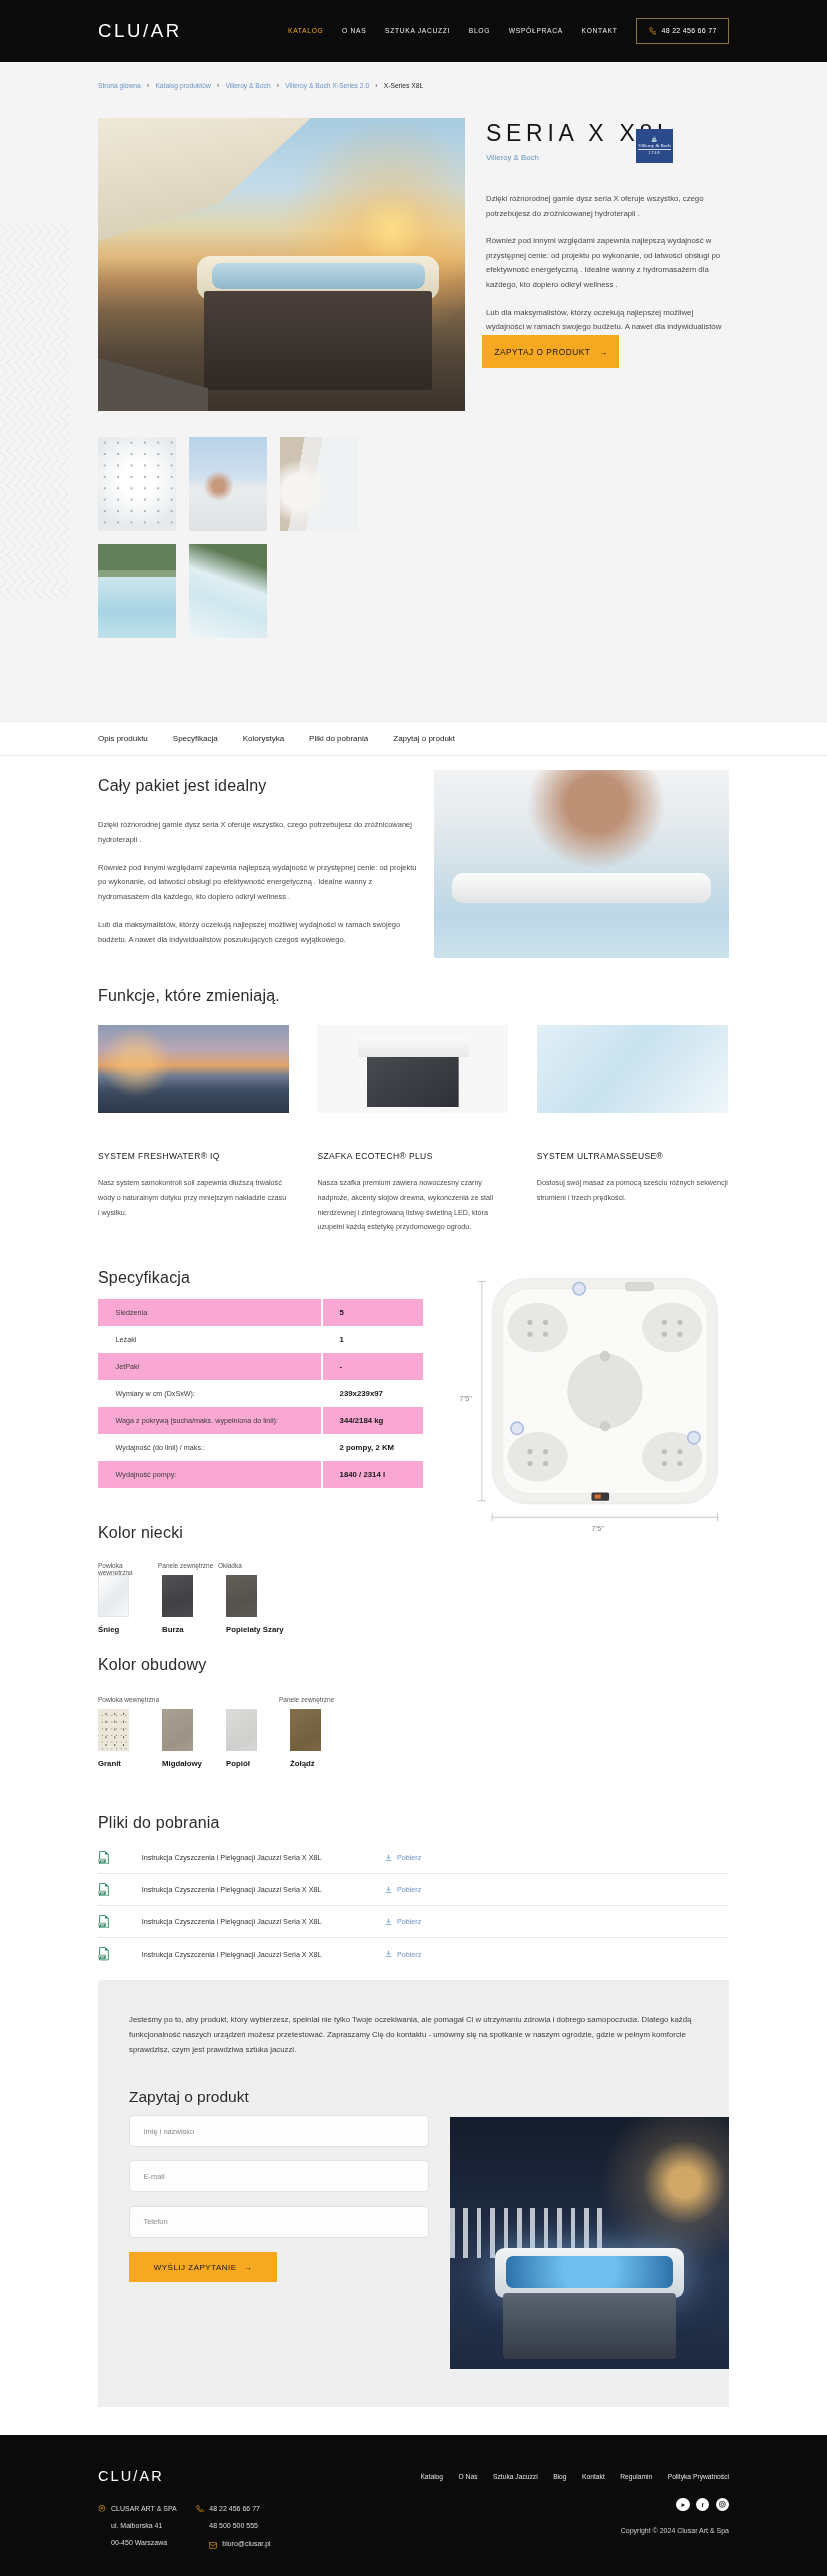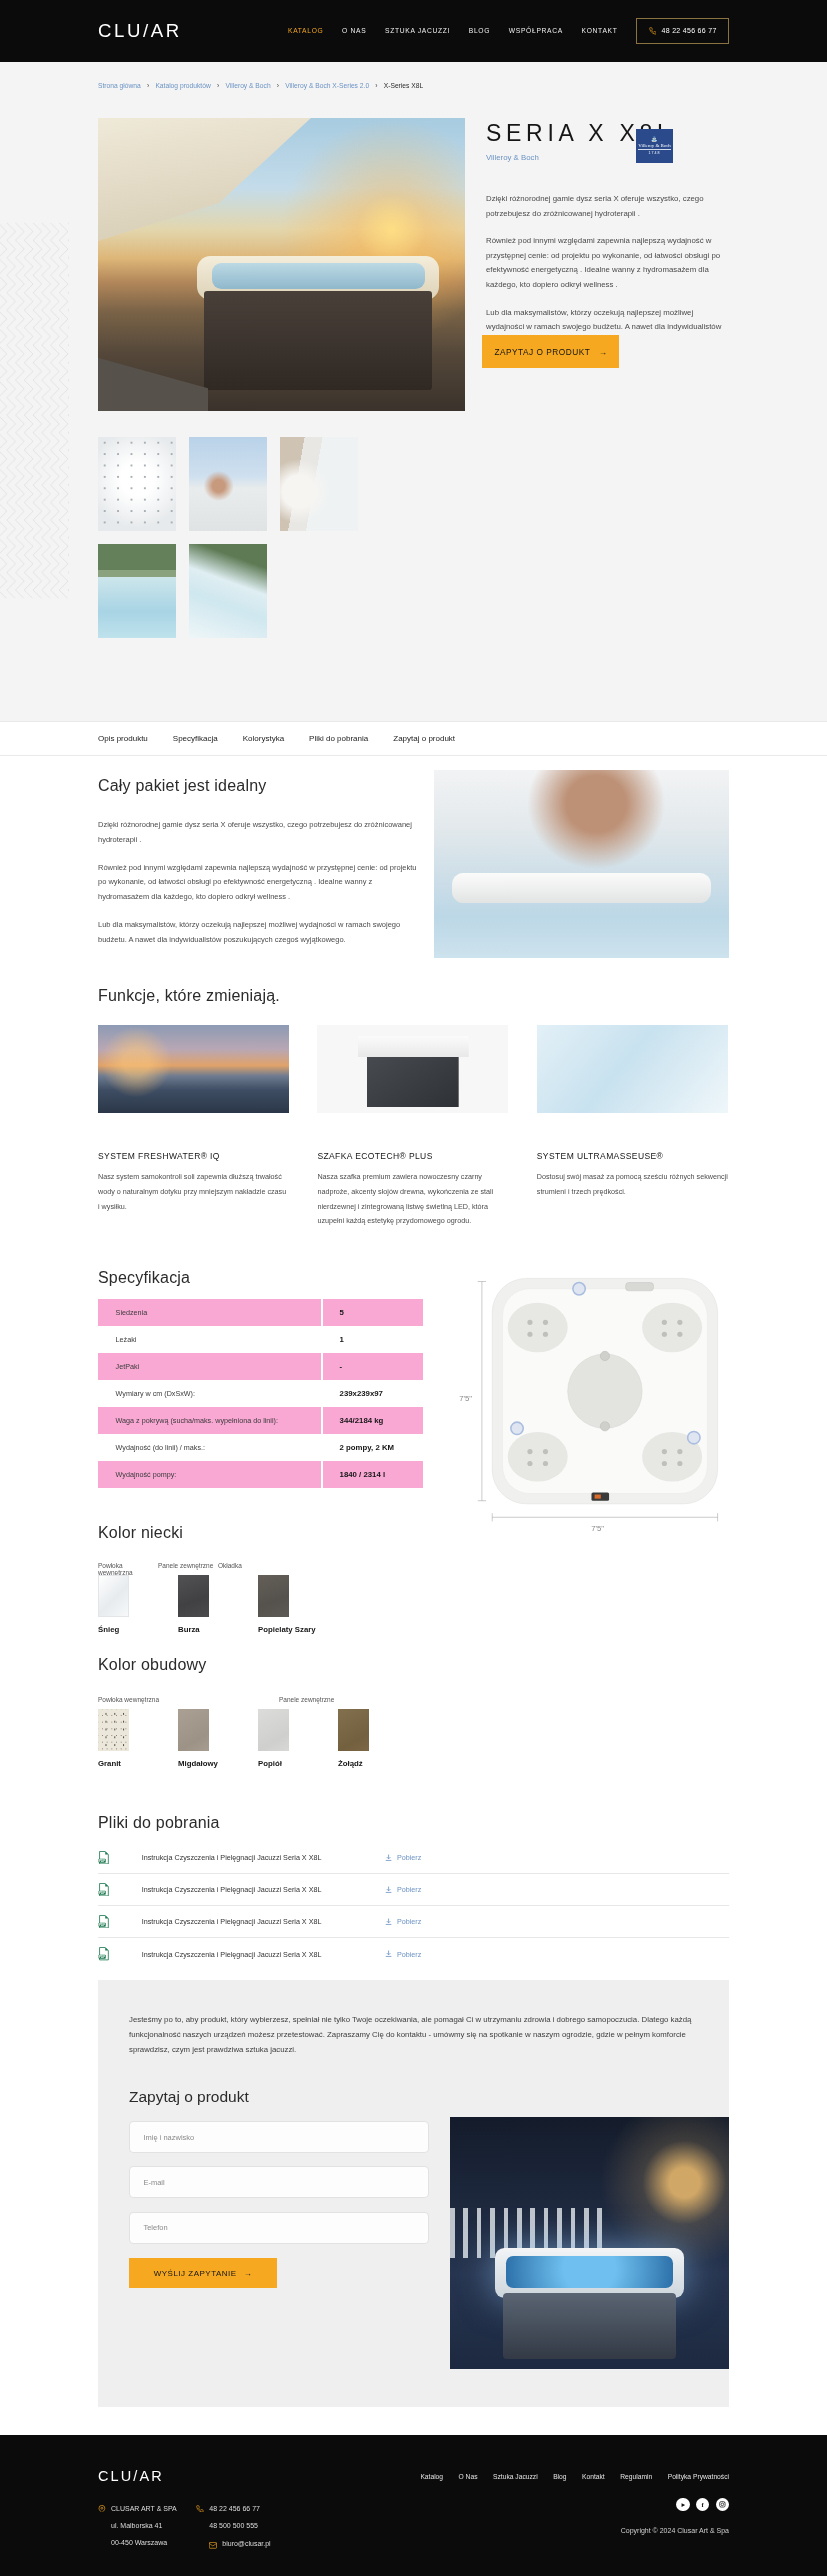--- a/index.html
+++ b/index.html
@@ -80,39 +80,39 @@
   .f1 { background:
       radial-gradient(circle at 20% 42%, rgba(255,200,120,.55) 0 8%, transparent 22%),
       linear-gradient(180deg,#8d9bb4 0%,#b9a7b4 28%,#e0a26a 46%,#6e7b90 58%,#3e4d63 74%,#2b3748 100%); }
   .f2 { background-color:#f7f7f7;
         background-image:linear-gradient(#fbfbfb,#e8e8e8), linear-gradient(145deg,#4a4d52,#2e3135);
         background-repeat:no-repeat, no-repeat;
         background-position:50% 16%, 50% 78%;
         background-size:58% 24%, 48% 72%; }
   .f3 { background:linear-gradient(130deg,#e3f0f7 0%,#c8e2ef 45%,#daebf4 70%,#eff7fa 100%); }
   .card-title { margin-top:38px; font-size:8.5px; letter-spacing:0.4px; color:#151515; font-weight:500; }
-  .card-text { margin-top:9px; font-size:7.2px; line-height:2.05; color:#4c4c4c; }
+  .card-text { margin-top:15px; font-size:7.2px; line-height:2.05; color:#4c4c4c; }
 
   
   .spec-h { top:1269px; }
   .spec-table { position:absolute; left:98px; top:1299px; width:326px; }
   .spec-row { display:flex; height:27px; }
   .spec-row .cell-l { width:223px; display:flex; align-items:center; padding-left:17.6px; font-size:7.2px; color:#3a3a3a; }
   .spec-row .cell-v { width:100px; margin-left:2.1px; display:flex; align-items:center; padding-left:16.5px; font-size:7.8px; font-weight:bold; color:#161616; }
   .spec-row.striped .cell-l, .spec-row.striped .cell-v { background:#f9a8d4; }
   .spec-plan { position:absolute; left:455px; top:1273px; }
   .dim-text { font-size:15px; fill:#8a8a8a; font-family:"Liberation Sans", sans-serif; }
 
   
   .niecka-h { top:1524px; }
   .color-labels { position:absolute; left:98px; display:flex; }
   .color-label { width:60px; font-size:6.5px; color:#555; }
   .nl { top:1562px; }
   .color-row { position:absolute; left:98px; display:flex; }
-  .swatch-col { width:80px; }
+  .swatch-col { width:64px; }
   .swatch { width:31px; height:42px; }
   .swatch-name { margin-top:8.3px; font-size:7.8px; font-weight:bold; color:#161616; white-space:nowrap; }
   .nr { top:1575px; }
   .sw-snieg { background:linear-gradient(135deg,#ffffff 0%,#e7ebee 55%,#f7f9fa 100%); border:0.5px solid #e3e6e8; }
   .sw-burza { background:linear-gradient(160deg,#525254 0%,#414143 60%,#4b4b4d 100%); }
   .sw-popielaty { background:linear-gradient(160deg,#646058 0%,#55514d 60%,#5d5954 100%); }
   .obudowy-h { top:1656px; }
   .ol { top:1696px; }
   .or { top:1709px; }
   .sw-granit { background-color:#ece7db;
@@ -128,21 +128,21 @@
   .dl-row { display:flex; align-items:center; height:32px; border-bottom:0.5px solid #e7e7e7; position:relative; }
   .dl-row:last-child { border-bottom:none; }
   .dl-row svg.pdf { margin-right:8.3px; }
   .dl-name { font-size:7.2px; color:#333;padding-left:24px; }
   .dl-link { position:absolute; left:287px; display:flex; align-items:center; gap:4.7px; font-size:7.2px; color:#6b93c4; text-decoration:none; cursor:pointer; }
 
   
   .contact-box { position:absolute; left:98px; top:1980px; width:631px; height:427px; background:#efefef; }
   .contact-intro { position:absolute; left:31px; top:32px; width:571px; font-size:7.8px; line-height:1.95; color:#3d3d3d; }
   .contact-h { position:absolute; left:31px; top:108px; font-size:15.5px; font-weight:400; color:#2b2b2b; }
-  .contact-form { position:absolute; left:31px; top:141px; width:300px; }
+  .contact-form { position:absolute; left:31px; top:135px; width:300px; }
   .form-input { display:block; width:300px; height:32px; margin-bottom:13.4px; border:0.5px solid #e2e2e2; border-radius:4.1px; background:#fdfdfd; padding:0 13.4px; font-size:7.5px; color:#333; font-family:"Liberation Sans", sans-serif; }
   .form-input::placeholder, .form-textarea::placeholder { color:#8b8b8b; }
   .form-textarea { display:block; width:300px; height:77px; border:0.5px solid #e2e2e2; border-radius:4.1px; background:#fdfdfd; padding:11.4px 13.4px; font-size:7.5px; color:#333; resize:none; font-family:"Liberation Sans", sans-serif; }
   .submit-btn { margin-top:14.5px; width:148px; height:30px; background:#F6A820; border:none; display:flex; align-items:center; justify-content:center; gap:7.2px; font-size:8px; letter-spacing:0.5px; color:#151515; cursor:pointer; font-family:"Liberation Sans", sans-serif; }
   .contact-img { position:absolute; left:352px; top:137px; width:279px; height:252px; overflow:hidden;
     background:
       radial-gradient(circle at 84% 26%, rgba(240,190,110,.85) 0 5%, rgba(240,190,110,.18) 14%, transparent 28%),
       linear-gradient(180deg,#141c2b 0%,#1f2a40 40%,#273550 62%,#1c2940 100%); }
   .night-fence { position:absolute; left:0; top:36%; width:56%; height:20%; background:repeating-linear-gradient(90deg,#e6eaee 0 4.7px, transparent 4.7px 13.4px); opacity:.8; }
   .night-tub { position:absolute; left:16%; top:52%; width:68%; height:20%; background:linear-gradient(#f2f4f6,#cdd6dd); border-radius:9.3px; box-shadow:0 0 36px rgba(150,205,255,.55); }

